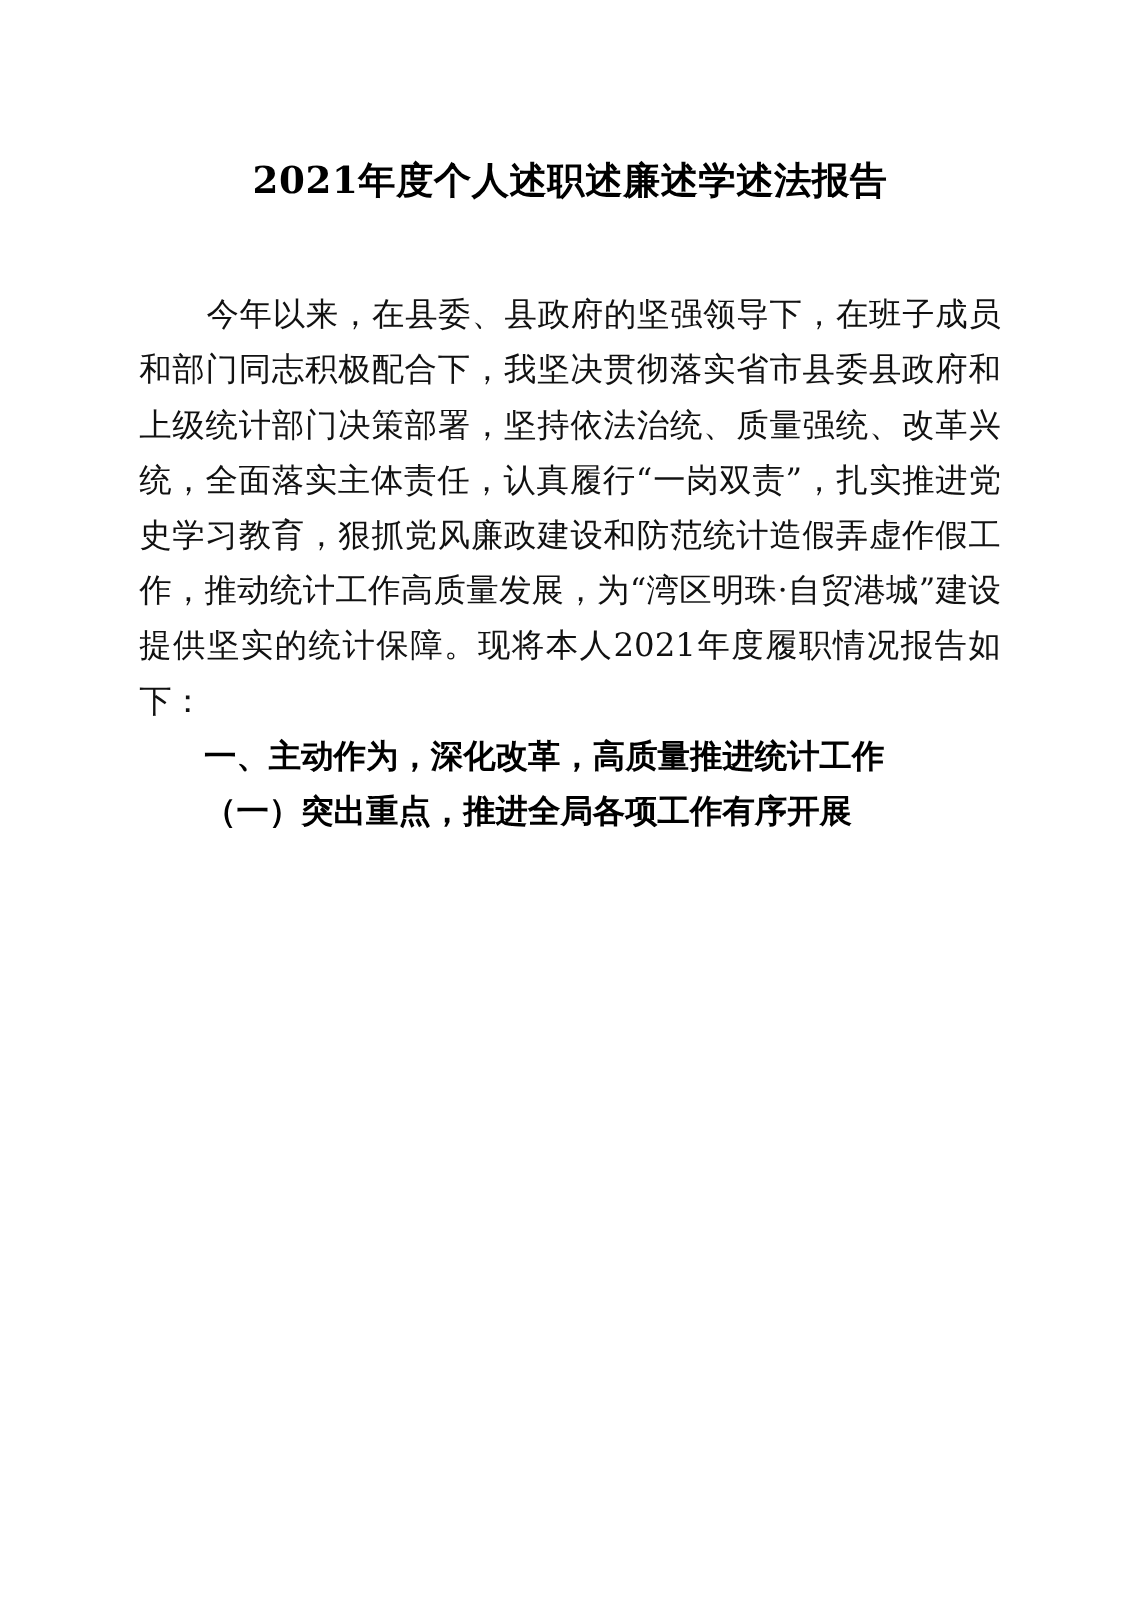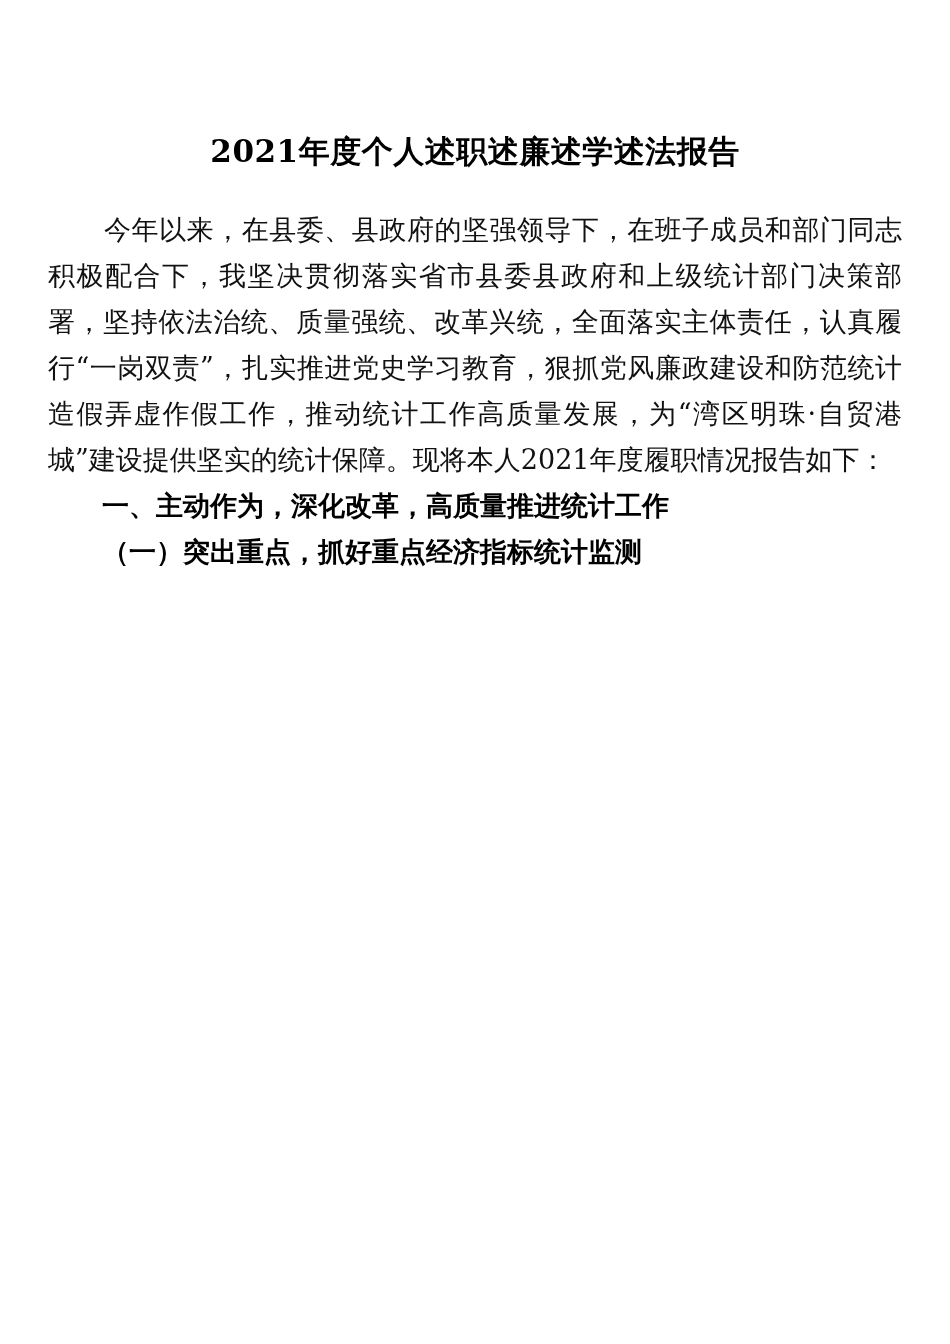--- a/index.html
+++ b/index.html
@@ -14,21 +14,21 @@
     font-family: "DejaVu Serif", "Liberation Serif", serif;
     color: #000000;
     -webkit-font-smoothing: antialiased;
   }
 
   .page {
     position: relative;
     width: 950px;
     height: 1344px;
     box-sizing: border-box;
-    padding: 0 48px;
+    padding: 0 116px;
     background: #ffffff;
   }
 
   
   .doc-title {
     margin: 0;
     padding-top: 128px;
     text-align: center;
     font-family: "DejaVu Serif", "Liberation Serif", serif;
     font-weight: 700;
@@ -46,21 +46,21 @@
     margin: 0;
     text-align: justify;
     text-justify: inter-ideograph;
     text-align-last: left;
     font-size: 27px;
     line-height: 46px;
     word-break: break-all;
   }
 
   
-  .first-para { margin-top: 33px; }
+  .first-para { margin-top: 66px; }
 
   
   .body-text {
     font-family: "DejaVu Serif", "Liberation Serif", serif;
     font-weight: 400;
     text-indent: 56px;
     color: #111;
   }
 
   
@@ -90,16 +90,16 @@
 
 <div class="page">
 
   <h1 class="doc-title">2021年度个人述职述廉述学述法报告</h1>
 
   <p class="body-text first-para">今年以来，在县委、县政府的坚强领导下，在班子成员和部门同志积极配合下，我坚决贯彻落实省市县委县政府和上级统计部门决策部署，坚持依法治统、质量强统、改革兴统，全面落实主体责任，认真履行“一岗双责”，扎实推进党史学习教育，狠抓党风廉政建设和防范统计造假弄虚作假工作，推动统计工作高质量发展，为“湾区明珠·自贸港城”建设提供坚实的统计保障。现将本人2021年度履职情况报告如下：</p>
 
   <p class="heading-1">一、主动作为，深化改革，高质量推进统计工作</p>
 
 
-  <p class="heading-2">（一）突出重点，抓好重点经济指标统计监测</p>
+  <p class="heading-2">（一）突出重点，推进全局各项工作有序开展</p>
 
 
 </div>
 
 </body></html>

